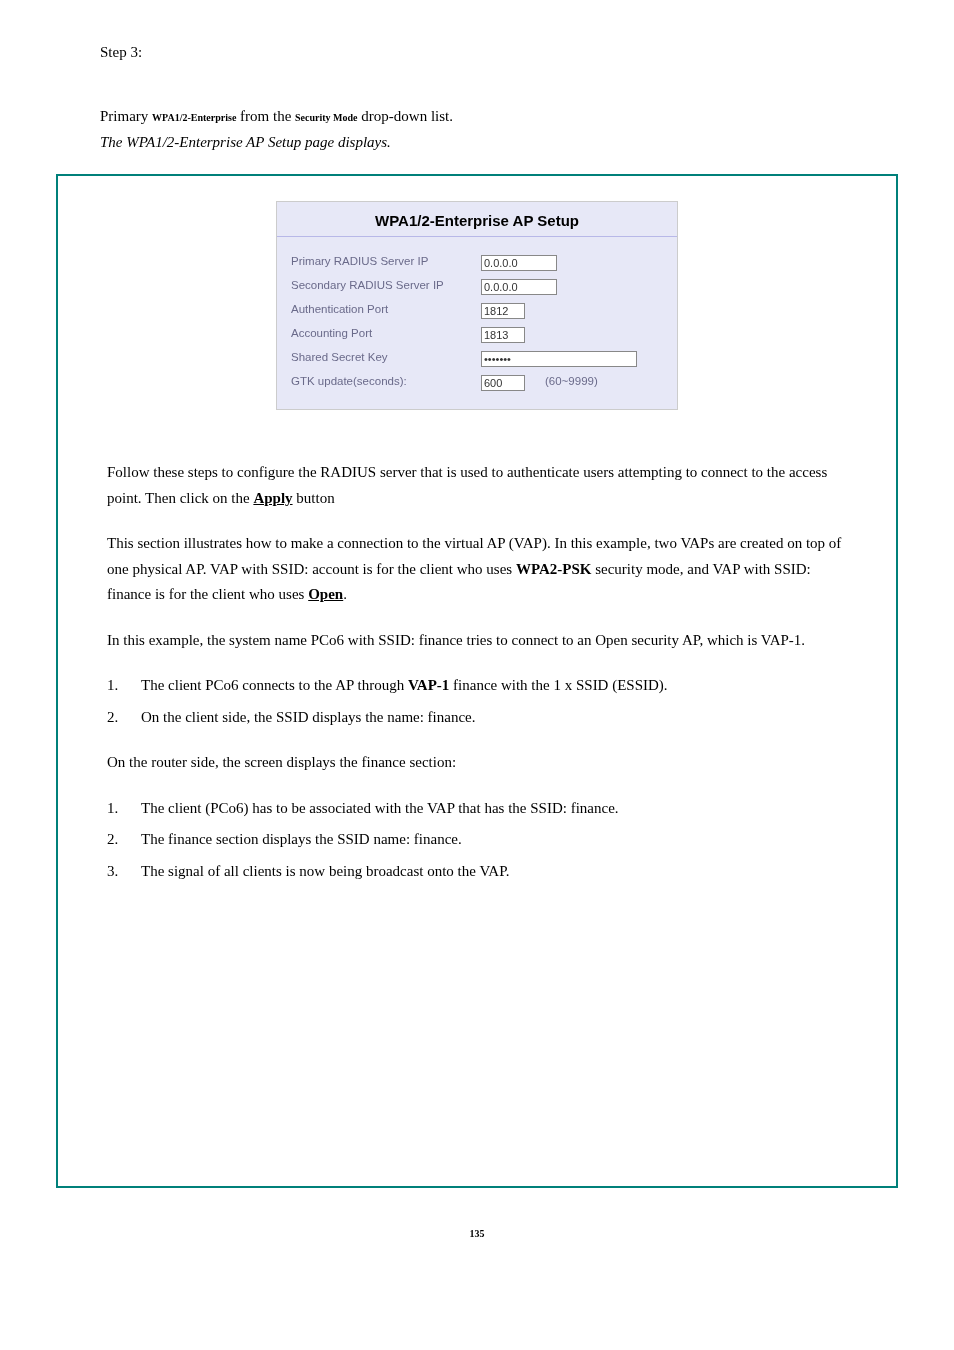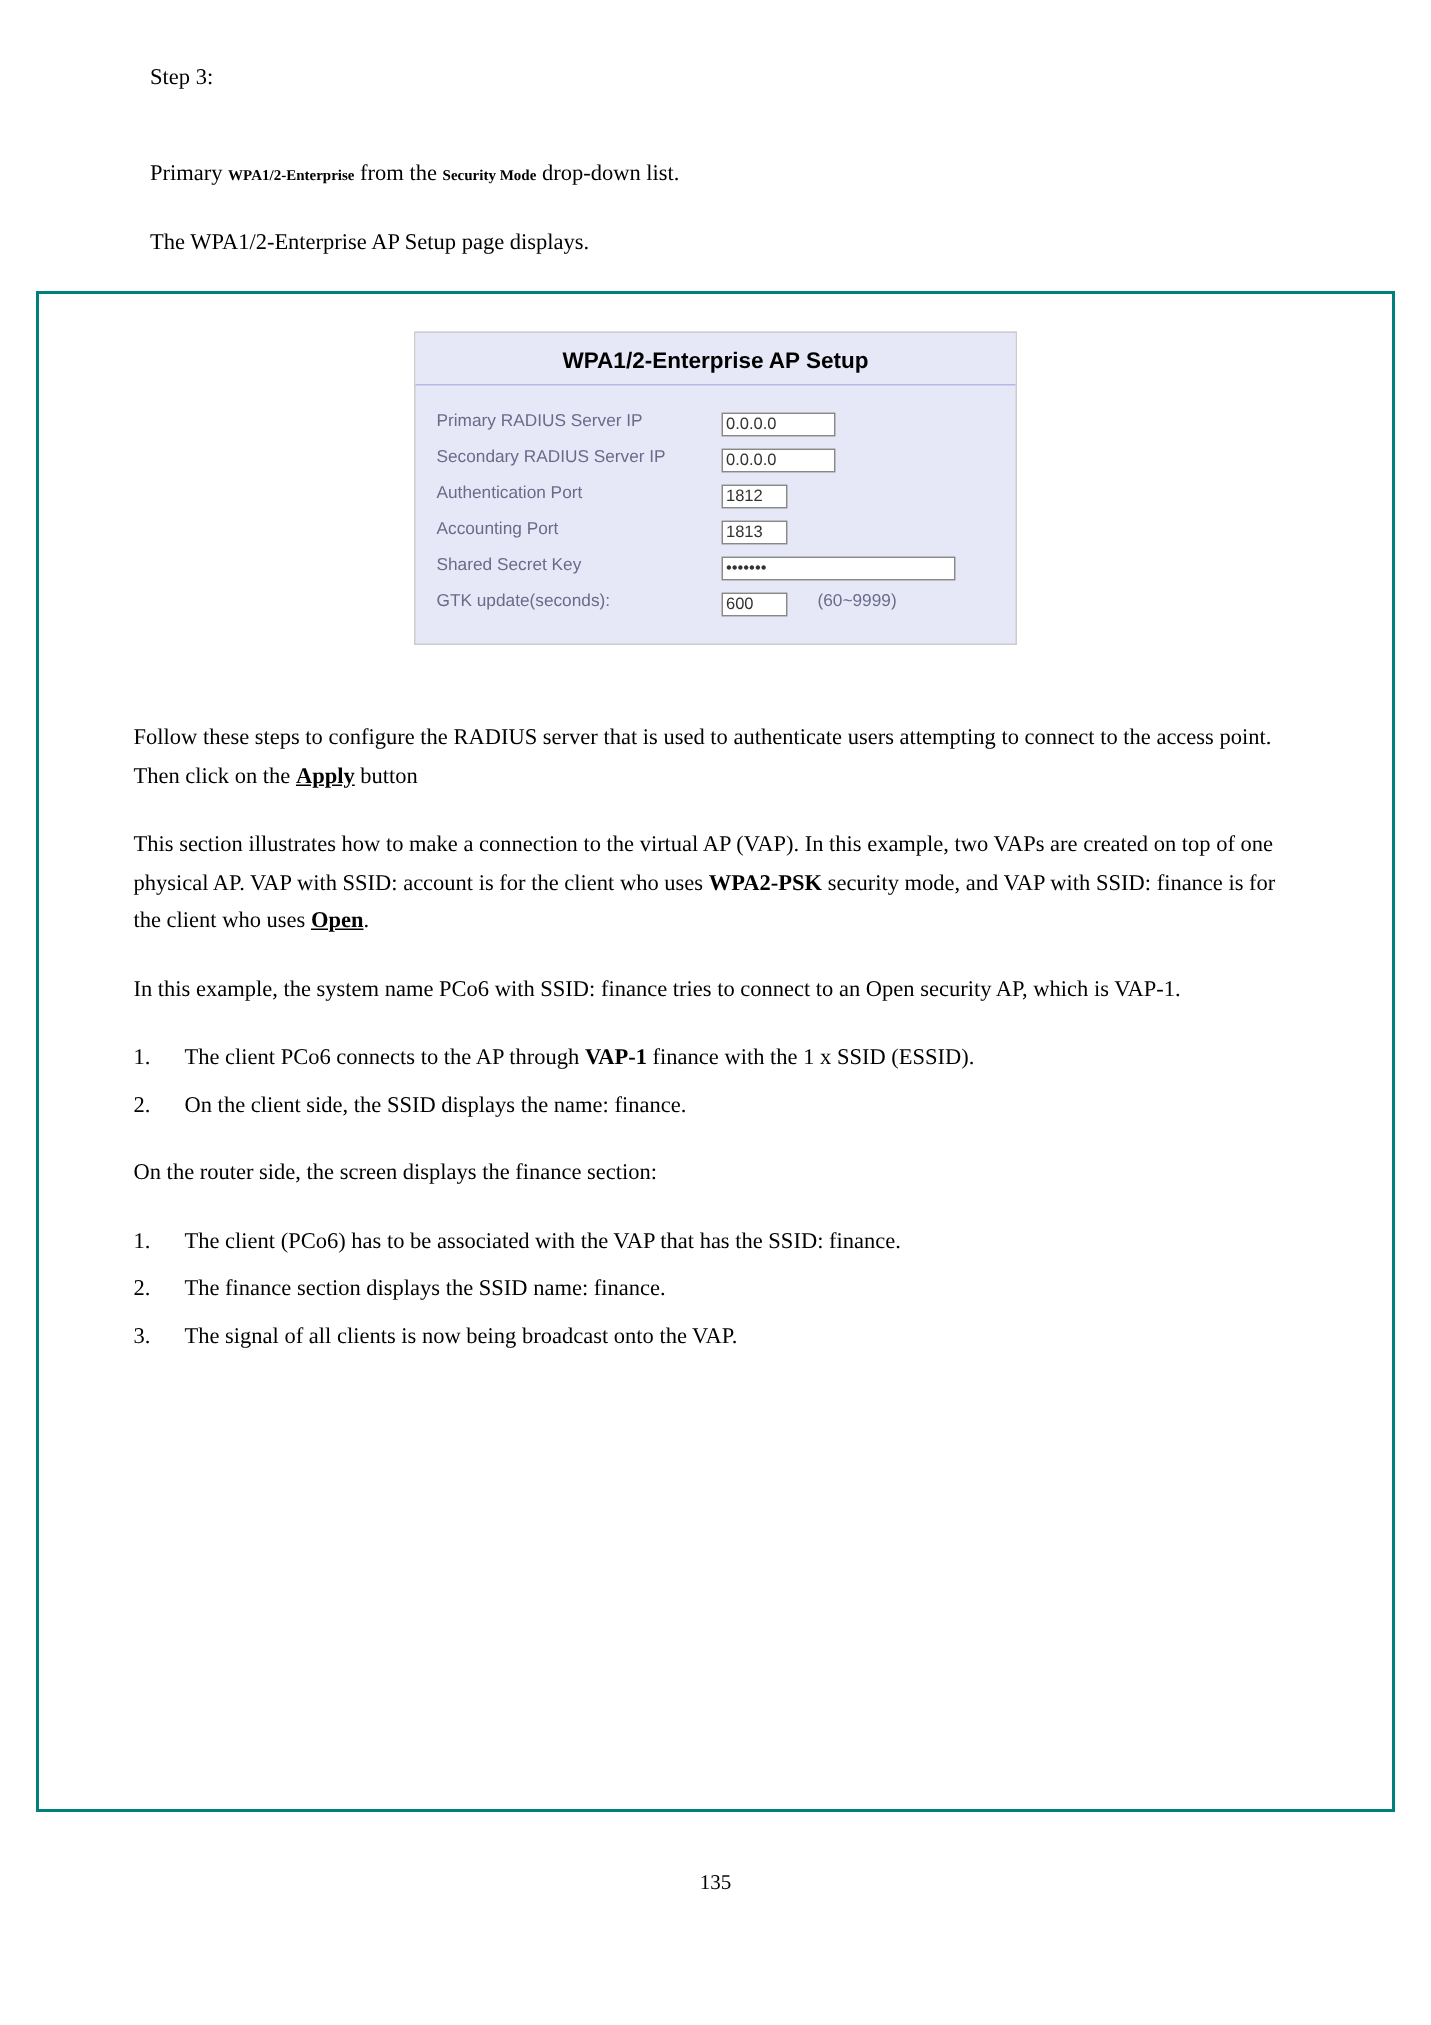--- a/index.html
+++ b/index.html
@@ -20,23 +20,23 @@
     .header-area .step-num {
       font-family: "Times New Roman", serif;
       font-size: 15px;
     }
     .header-area .step-label {
       font-family: "Times New Roman", serif;
       font-weight: bold;
       font-size: 10px;
     }
     .outer-box {
-      margin: 0 24px;
+      margin: 0 56px;
       border: 2px solid #00807a;
-      padding: 20px 18px;
+      padding: 20px 4px;
       min-height: 970px;
     }
     .config-panel {
       width: 400px;
       margin: 5px auto 20px auto;
       background: #e7e8f7;
       border: 1px solid #ccc;
     }
     .panel-header {
       background: #e7e8f7;
@@ -95,39 +95,40 @@
     .below-content .bold { font-weight: bold; }
     .indent-row {
       display: flex;
       margin-bottom: 6px;
     }
     .indent-row .num { width: 34px; flex-shrink: 0; }
     .indent-row .txt { flex: 1; }
     .page-num {
       text-align: center;
       font-family: "Times New Roman", serif;
-      font-size: 14px;
+      font-size: 10px;
       margin-top: 40px;
+      font-weight: bold;
     }
   </style>
 </head>
 <body>
 
 <div class="header-area">
   <div class="step-line">
     <span class="step-num">Step 3:</span>
   </div>
   <div style="font-family:'Times New Roman',serif;font-size:15px;">
     <span>Primary</span>
     <span class="step-label">WPA1/2-Enterprise</span>
     <span>from the</span>
     <span class="step-label">Security Mode</span>
     <span>drop-down list.</span>
   </div>
-  <div style="font-family:'Times New Roman',serif;font-size:15px;margin-top:22px;">The WPA1/2-Enterprise AP Setup page displays.</div>
+  <div style="font-family:'Times New Roman',serif;font-size:15px;margin-top:2px;font-style:italic;">The WPA1/2-Enterprise AP Setup page displays.</div>
 </div>
 
 <div class="outer-box">
 
   <div class="config-panel">
     <div class="panel-header">
       <span class="panel-header-title">WPA1/2-Enterprise AP Setup</span>
     </div>
     <div class="panel-body">
       <div class="form-row">

